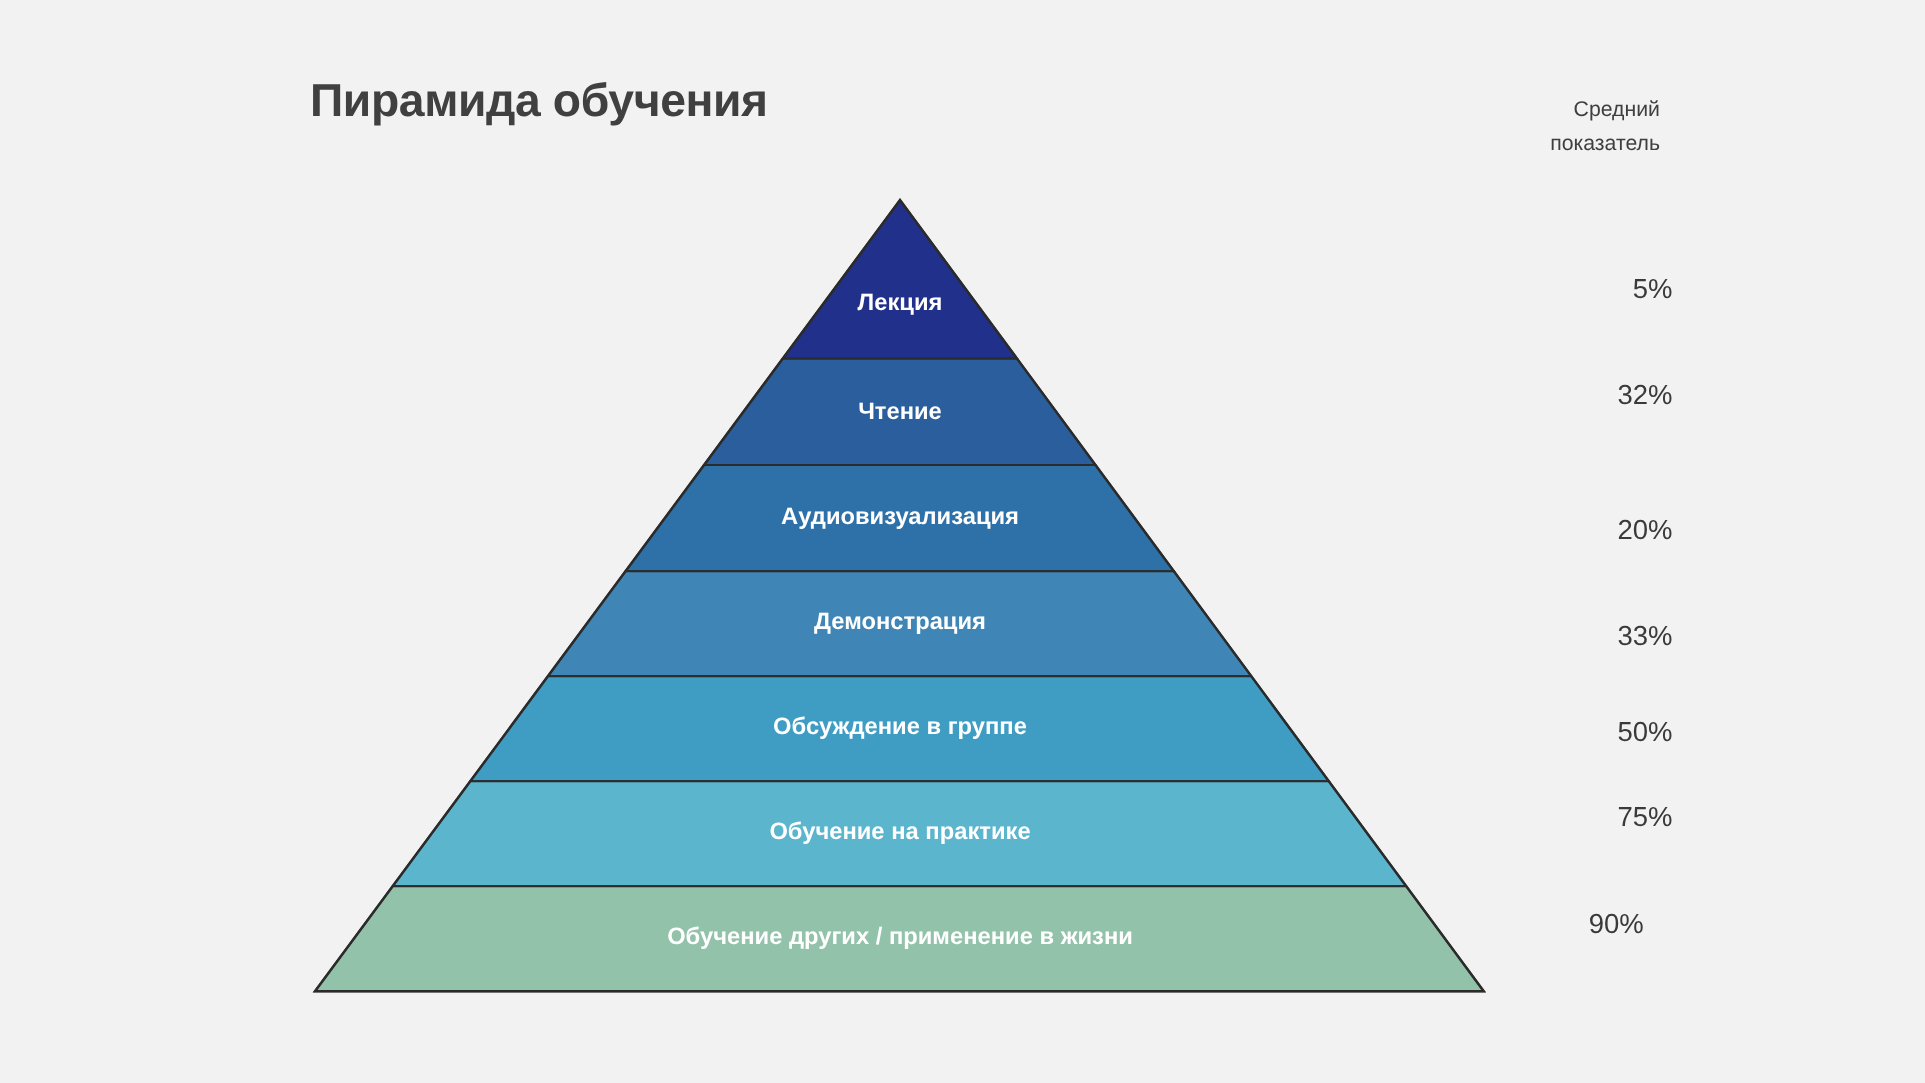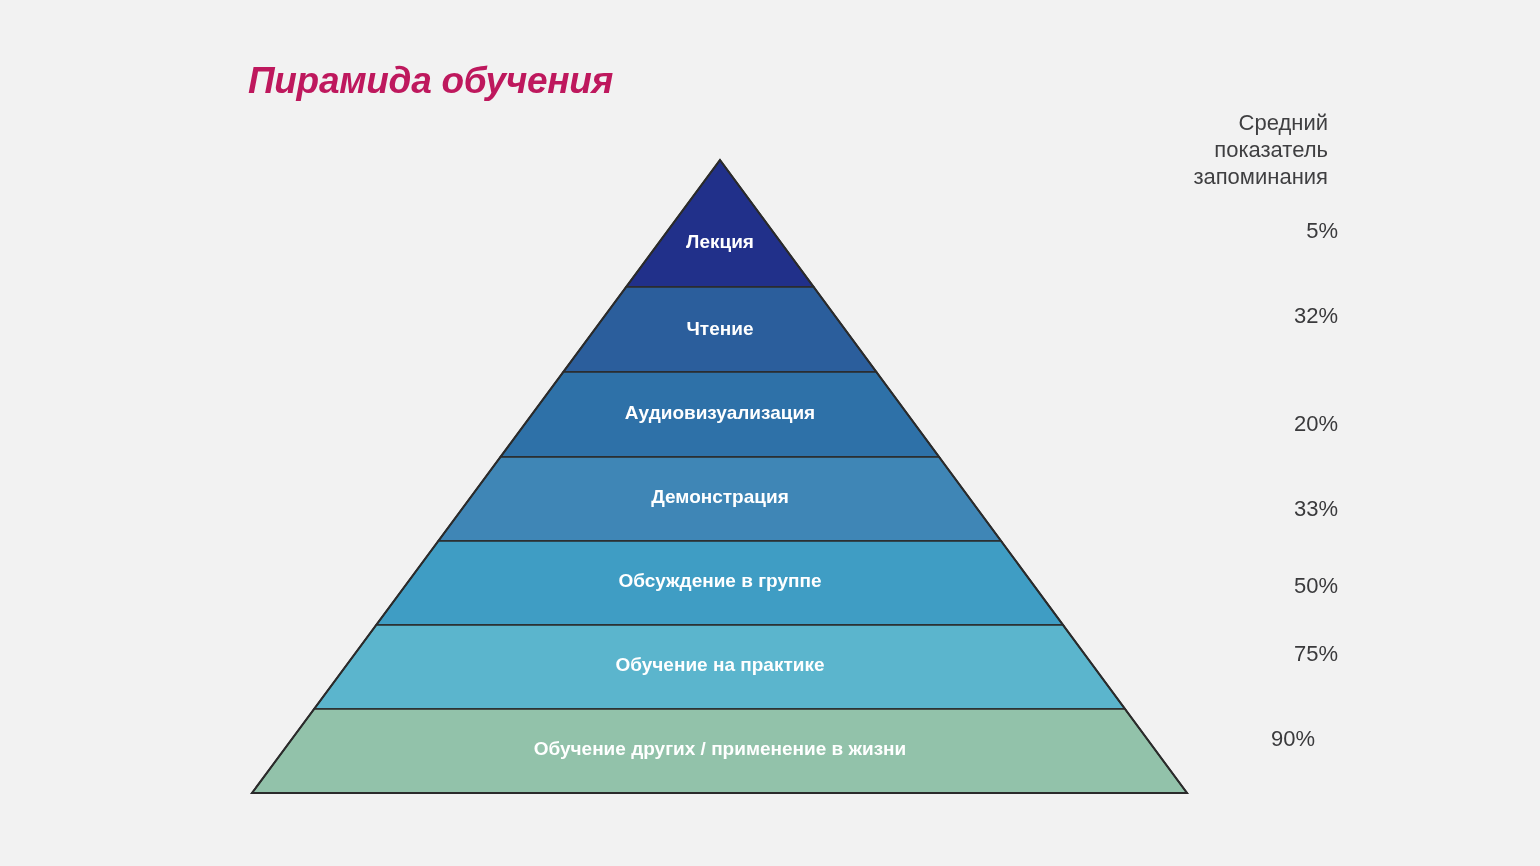--- a/index.html
+++ b/index.html
@@ -19,36 +19,34 @@
     width: 1540px;
     height: 866px;
     background: #f2f2f2;
   }
   #page-title {
     position: absolute;
     left: 248px;
     top: 60px;
     font-size: 37px;
     font-weight: 700;
-    color: #be185d;
+    color: #404040;
     letter-spacing: -0.3px;
     white-space: nowrap;
-    font-style: italic;
   }
   #legend-header {
     position: absolute;
     right: 212px;
     top: 74px;
     width: 220px;
     text-align: right;
-    font-size: 22px;
+    font-size: 17px;
     line-height: 27px;
     color: #3f3f41;
     font-weight: 400;
-    margin-top: 35px;
   }
   #pyramid-svg {
     position: absolute;
     left: 0;
     top: 0;
   }
   .tier-label {
     fill: #ffffff;
     font-family: "Liberation Sans", sans-serif;
     font-size: 19px;
@@ -74,21 +72,20 @@
 </head>
 <body>
 
 <div id="canvas">
 
   <div id="page-title">Пирамида обучения</div>
 
   <div id="legend-header">
     <div>Средний</div>
     <div>показатель</div>
-    <div>запоминания</div>
   </div>
 
   <svg id="pyramid-svg" width="1540" height="866">
     <g id="pyramid-tiers">
         <polygon points="720,160 720,160 813.695102685624,287 626.1042654028436,287" fill="#21308a" stroke="#2b2b2b" stroke-width="1.6"></polygon>
         <polygon points="626.1042654028436,287 813.695102685624,287 876.4044233807267,372 563.260663507109,372" fill="#2b5e9c" stroke="#2b2b2b" stroke-width="1.6"></polygon>
         <polygon points="563.260663507109,372 876.4044233807267,372 939.1137440758293,457 500.4170616113744,457" fill="#2e71a8" stroke="#2b2b2b" stroke-width="1.6"></polygon>
         <polygon points="500.4170616113744,457 939.1137440758293,457 1001.085308056872,541 438.3127962085308,541" fill="#3f86b6" stroke="#2b2b2b" stroke-width="1.6"></polygon>
         <polygon points="438.3127962085308,541 1001.085308056872,541 1063.0568720379147,625 376.2085308056872,625" fill="#3f9dc4" stroke="#2b2b2b" stroke-width="1.6"></polygon>
         <polygon points="376.2085308056872,625 1063.0568720379147,625 1125.0284360189573,709 314.1042654028436,709" fill="#5bb5cd" stroke="#2b2b2b" stroke-width="1.6"></polygon>

